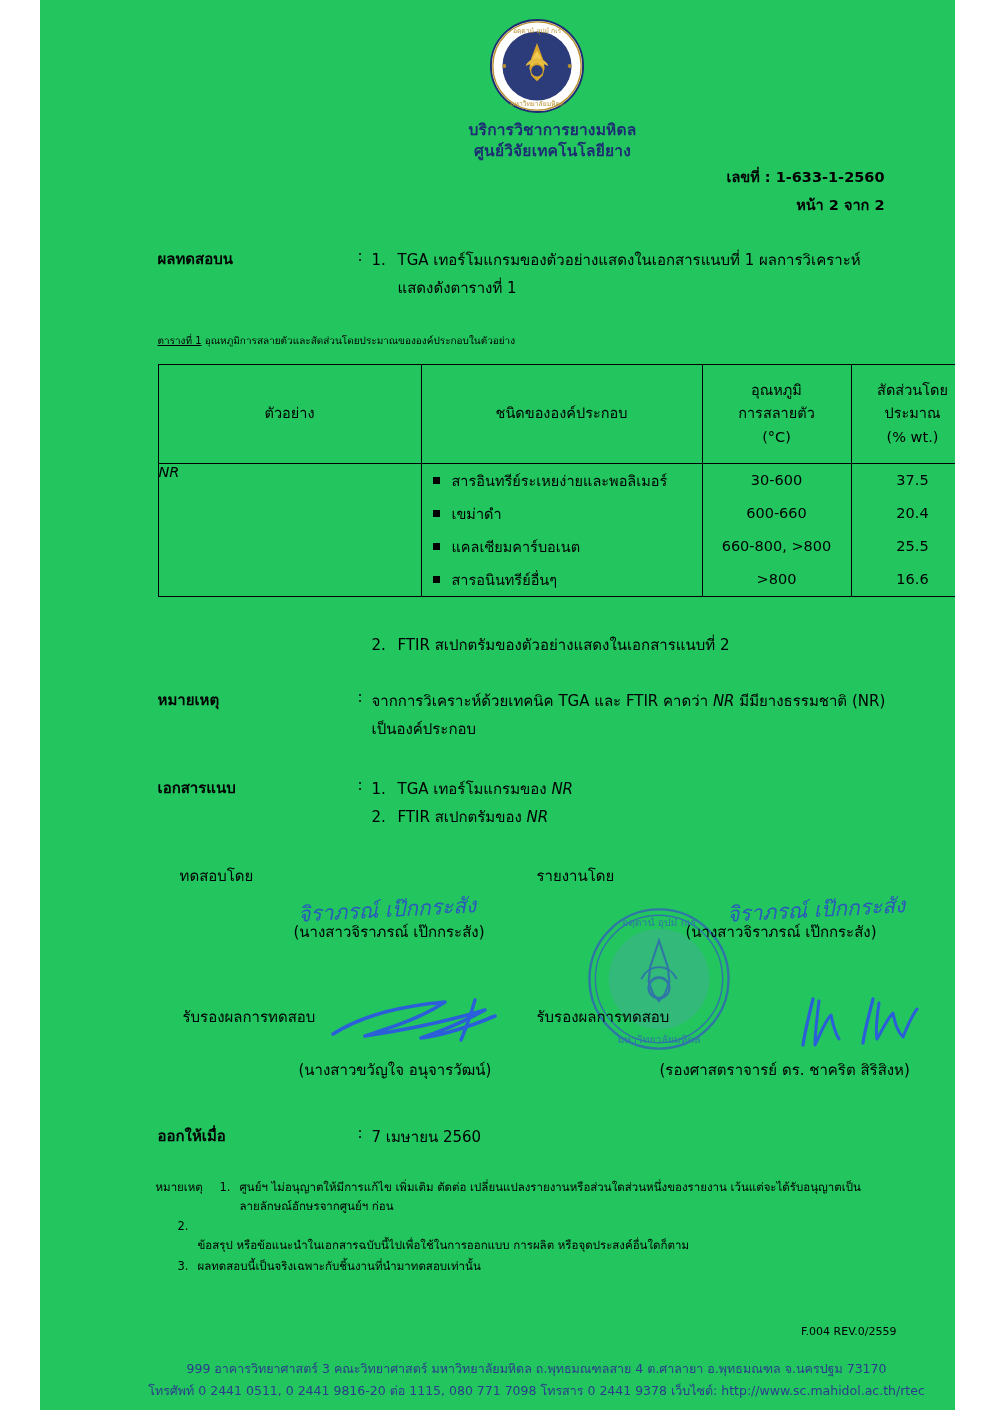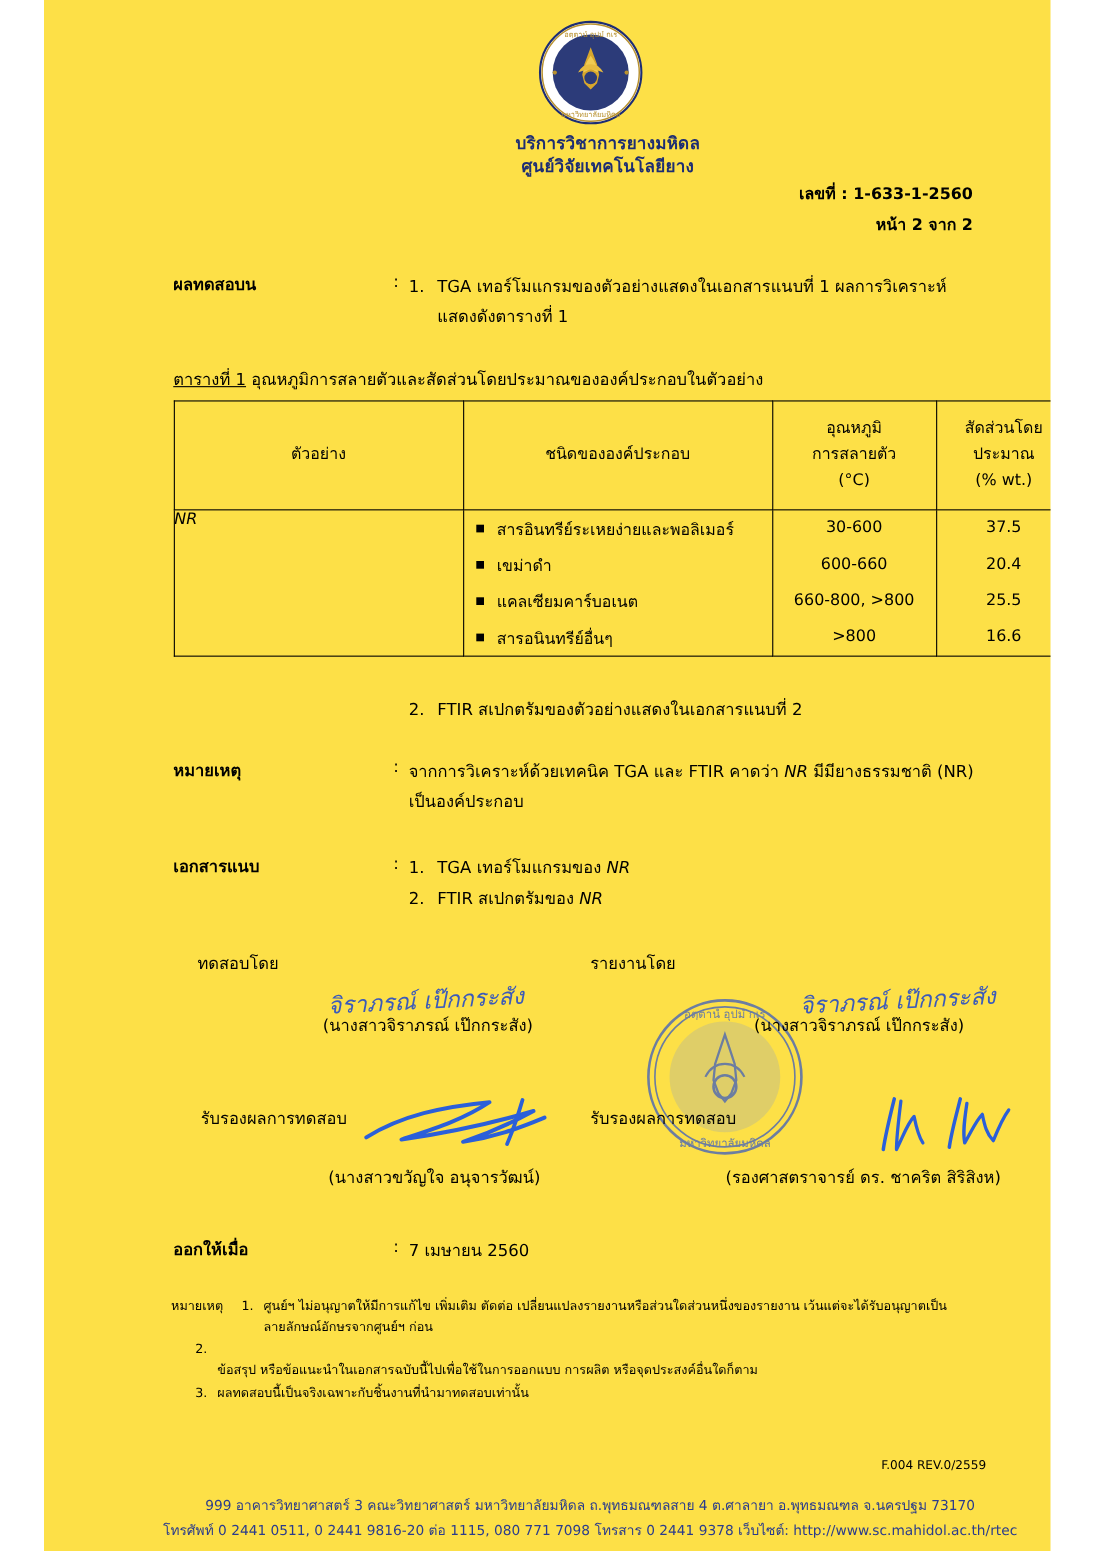--- a/index.html
+++ b/index.html
@@ -10,21 +10,21 @@
   }
   body {
     font-family: "DejaVu Sans", "Liberation Sans", sans-serif;
     color: #000000;
   }
   .page {
     position: relative;
     width: 915px;
     height: 1410px;
     margin: 0 auto;
-    background: #fde047;
+    background: #22c55e;
     overflow: hidden;
   }
 
   
   .logo-block {
     position: absolute;
     top: 18px;
     left: 0;
     width: 994px;
     text-align: center;
@@ -90,21 +90,21 @@
   .num-list li .num {
     flex: 0 0 26px;
   }
   .ital { font-style: italic; }
 
   
   .table-caption {
     position: absolute;
     top: 333px;
     left: 118px;
-    font-size: 15px;
+    font-size: 10px;
   }
   .table-caption .cap-underline {
     text-decoration: underline;
   }
 
   
   .data-table {
     position: absolute;
     top: 364px;
     left: 118px;

